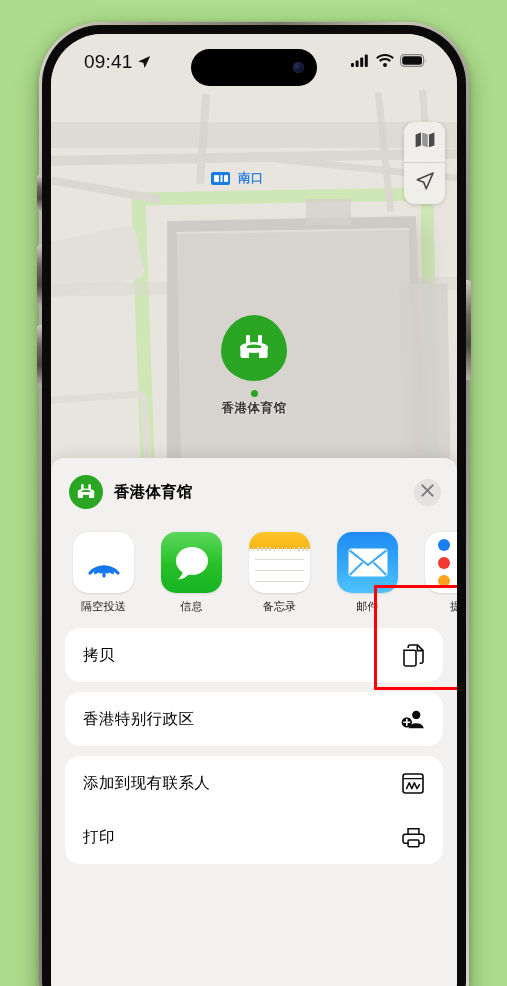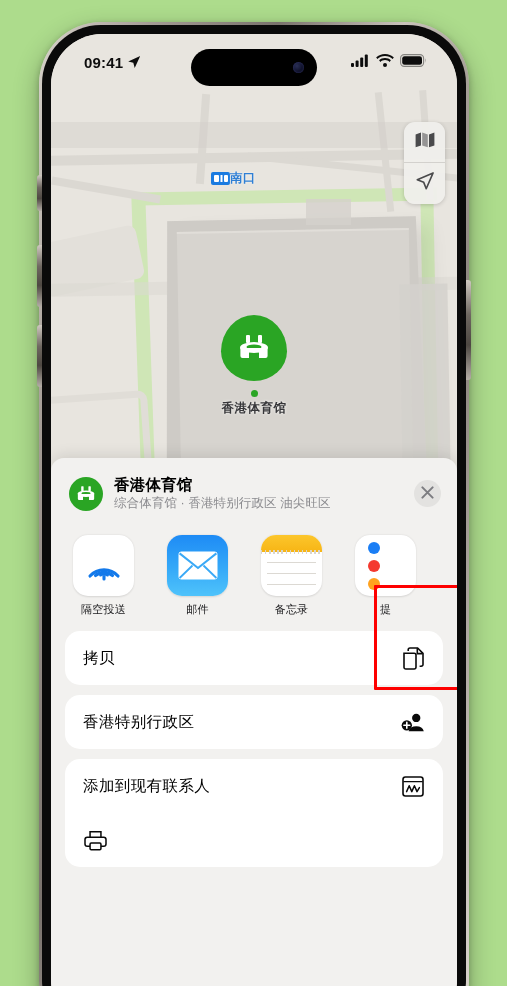--- a/index.html
+++ b/index.html
@@ -49,21 +49,21 @@
     box-shadow:0 8px 0 #c3bfba, 14px 10px 18px rgba(0,0,0,.07);
   }
   #coliseum-top{
     position:absolute; left:128px; top:196px; width:232px; height:252px;
     background:#d7d4cf; transform:rotate(-1deg);
     border-top:2px solid #e1ded9;
   }
 
   
   #station-label{
-    position:absolute; left:160px; top:136px; display:flex; align-items:center; gap:0;
+    position:absolute; left:160px; top:136px; display:flex; align-items:center; gap:8px;
   }
   #station-badge{
     width:19px; height:13px; border-radius:2px; background:#1a7be0;
     display:flex; align-items:center; justify-content:center;
   }
   #station-badge svg{ display:block; }
   #station-name{ font-size:12.5px; color:#2f7fd4; font-weight:600; letter-spacing:.3px;
     text-shadow:0 0 2px rgba(255,255,255,.85); }
 
   
@@ -88,21 +88,21 @@
     box-shadow:0 1px 4px rgba(0,0,0,.18); overflow:hidden;
   }
   .map-ctl{ height:41px; display:flex; align-items:center; justify-content:center; cursor:pointer; }
   #map-ctl-layers{ border-bottom:.5px solid #d3d1cd; }
 
   
   #status-bar{
     position:absolute; left:0; right:0; top:0; height:56px;
     display:flex; align-items:center; padding:0 30px 0 33px; z-index:40;
   }
-  #status-time{ font-size:15px; font-weight:700; color:#0d0d0d; letter-spacing:.2px; }
+  #status-time{ font-size:19px; font-weight:400; color:#0d0d0d; letter-spacing:.2px; }
   #status-loc-arrow{ margin-left:4px; display:flex; }
   #status-right{ margin-left:auto; display:flex; align-items:center; gap:6px; }
 
   
   #dynamic-island{
     position:absolute; left:50%; transform:translateX(-50%); top:15px;
     width:126px; height:37px; border-radius:19px; background:#000; z-index:45;
     display:flex; align-items:center; justify-content:flex-end; padding-right:13px;
   }
   #island-camera{ width:11px; height:11px; border-radius:50%;
@@ -126,21 +126,21 @@
   #place-title{ font-size:15.5px; font-weight:700; color:#000; line-height:1.25; letter-spacing:.2px;}
   #place-subtitle{ font-size:12.5px; color:#8a8a8e; margin-top:2px; line-height:1.25; letter-spacing:.1px;
     white-space:nowrap; overflow:hidden; text-overflow:ellipsis; }
   #close-button{
     width:27px; height:27px; border-radius:50%; background:#e3e2e0; flex:none;
     display:flex; align-items:center; justify-content:center; cursor:pointer;
   }
 
   
   #app-row{
-    display:flex; gap:29px; padding:10px 8px 14px 20px; overflow:hidden; position:relative;
+    display:flex; gap:23px; padding:10px 8px 14px 20px; overflow:hidden; position:relative;
   }
   .app-item{ width:65px; flex:none; text-align:center; cursor:pointer; position:relative; }
   .app-icon{ width:61px; height:61px; border-radius:15px; margin:0 auto;
     box-shadow:0 .5px 2px rgba(0,0,0,.12); overflow:hidden; position:relative; }
   .app-label{ font-size:11px; color:#1c1c1e; margin-top:6px; letter-spacing:.2px;
     white-space:nowrap; overflow:hidden; }
   
   #icon-airdrop{ background:#fff; display:flex; align-items:center; justify-content:center; }
   #icon-messages{ background:linear-gradient(180deg,#5bd75b 0%,#26c028 55%,#16b322 100%);
     display:flex; align-items:center; justify-content:center; }
@@ -299,21 +299,20 @@
             <svg width="22" height="18" viewBox="0 0 36 30" fill="#fff">
               <rect x="10" y="2" width="4" height="8" rx="1"></rect>
               <rect x="22" y="2" width="4" height="8" rx="1"></rect>
               <ellipse cx="18" cy="14.5" rx="14" ry="5.4"></ellipse>
               <ellipse cx="18" cy="14" rx="7.5" ry="2.4" fill="#2aa524"></ellipse>
               <path d="M4.4 15 L4.4 23 Q4.4 25 6.4 25 L13 25 L13 19.5 Q13 18 15 18 L21 18 Q23 18 23 19.5 L23 25 L29.6 25 Q31.6 25 31.6 23 L31.6 15 Z"></path>
             </svg>
           </span>
           <span id="place-text">
             <div id="place-title">香港体育馆</div>
-            <div id="place-subtitle">综合体育馆 · 香港特别行政区 油尖旺区</div>
           </span>
           <span id="close-button">
             <span>
               <svg width="13" height="13" viewBox="0 0 13 13">
                 <path d="M1.4 1.4 L11.6 11.6 M11.6 1.4 L1.4 11.6" stroke="#7c7c80" stroke-width="2.0" stroke-linecap="round"></path>
               </svg>
             </span>
           </span>
         </div>
 
@@ -325,42 +324,51 @@
                 <path d="M7 31 A19 19 0 0 1 35 31"></path>
                 <path d="M12.5 30.5 A13 13 0 0 1 29.5 30.5"></path>
                 <path d="M17.6 30 A7 7 0 0 1 24.4 30"></path>
                 <circle cx="21" cy="28" r="1.9" fill="#1379ea" stroke="none"></circle>
                 <path d="M21 31.5 L21 34" stroke-width="3.1"></path>
               </svg>
             </div>
             <div class="app-label">隔空投送</div>
           </div>
 
-
           <div class="app-item">
-            <div class="app-icon" id="icon-mail">
-              <svg width="40" height="29" viewBox="0 0 40 29">
-                <rect x="0.5" y="0.5" width="39" height="28" rx="3.2" fill="#fff"></rect>
-                <path d="M1.6 2.4 L20 17 L38.4 2.4" fill="none" stroke="#3aa9f6" stroke-width="2.0"></path>
-                <path d="M1.6 27 L14.5 14.5 M38.4 27 L25.5 14.5" fill="none" stroke="#3aa9f6" stroke-width="1.8"></path>
-              </svg>
-            </div>
-            <div class="app-label">邮件</div>
+            <div class="app-icon" id="icon-messages">
+              <svg width="42" height="40" viewBox="0 0 42 40">
+                <ellipse cx="21" cy="18" rx="16" ry="14" fill="#fff"></ellipse>
+                <path d="M12.5 27 Q10.5 34 6.5 36.5 Q14 36 18 31 Z" fill="#fff"></path>
+              </svg>
+            </div>
+            <div class="app-label">信息</div>
           </div>
 
           <div class="app-item">
             <div class="app-icon" id="icon-notes">
               <div id="notes-top">
                 <div id="notes-perf"></div>
               </div>
               <div class="notes-line"></div>
               <div class="notes-line"></div>
               <div class="notes-line"></div>
             </div>
             <div class="app-label">备忘录</div>
+          </div>
+
+          <div class="app-item">
+            <div class="app-icon" id="icon-mail">
+              <svg width="40" height="29" viewBox="0 0 40 29">
+                <rect x="0.5" y="0.5" width="39" height="28" rx="3.2" fill="#fff"></rect>
+                <path d="M1.6 2.4 L20 17 L38.4 2.4" fill="none" stroke="#3aa9f6" stroke-width="2.0"></path>
+                <path d="M1.6 27 L14.5 14.5 M38.4 27 L25.5 14.5" fill="none" stroke="#3aa9f6" stroke-width="1.8"></path>
+              </svg>
+            </div>
+            <div class="app-label">邮件</div>
           </div>
 
           <div class="app-item">
             <div class="app-icon" id="icon-reminders">
               <span class="rem-dot" style="background:#1a7ef5;"></span>
               <span class="rem-dot" style="background:#f4392f;"></span>
               <span class="rem-dot" style="background:#ffa21f;"></span>
             </div>
             <div class="app-label">提</div>
           </div>
@@ -402,20 +410,21 @@
               <span class="action-label">添加到现有联系人</span>
               <span class="action-icon">
                 <svg width="22" height="21" viewBox="0 0 22 21" fill="none" stroke="#0a0a0a" stroke-width="1.6">
                   <rect x="1" y="1" width="20" height="19" rx="2.4"></rect>
                   <path d="M1.4 5.6 H20.6" stroke-width="1.4"></path>
                   <path d="M4.6 15.6 L7.2 9.8 L9.8 15.6 L12.4 9.8 L15 15.6 L17.4 11.6" stroke-width="1.5" stroke-linecap="round" stroke-linejoin="round"></path>
                 </svg>
               </span>
             </div>
             <div class="action-row">
+              <span class="action-label">打印</span>
               <span class="action-icon">
                 <svg width="23" height="21" viewBox="0 0 24 22" fill="none" stroke="#0a0a0a" stroke-width="1.6">
                   <path d="M6.3 7.6 V1.8 h11.4 V7.6"></path>
                   <rect x="1" y="7.6" width="22" height="9.4" rx="2.4"></rect>
                   <rect x="6.3" y="13.6" width="11.4" height="7" rx="1.2" fill="#fff"></rect>
                 </svg>
               </span>
             </div>
           </div>
 

